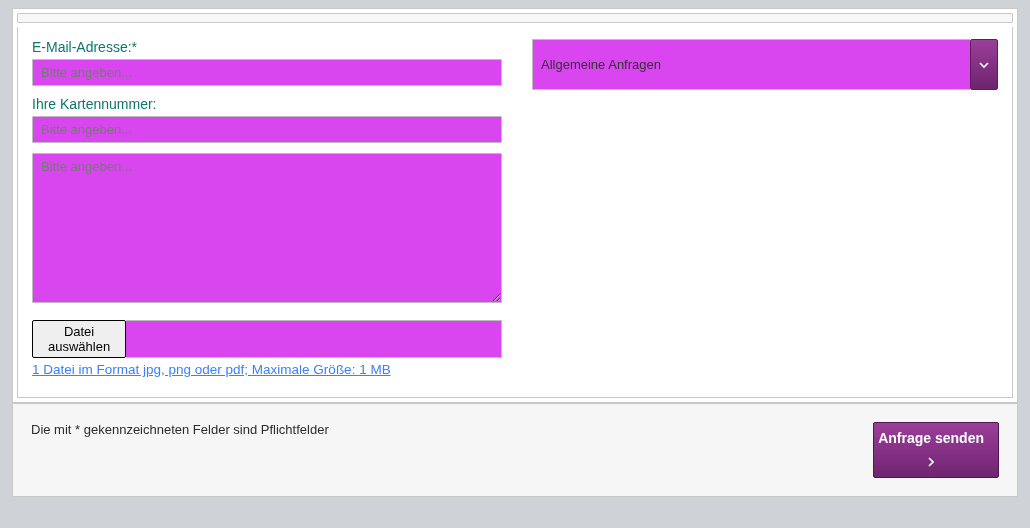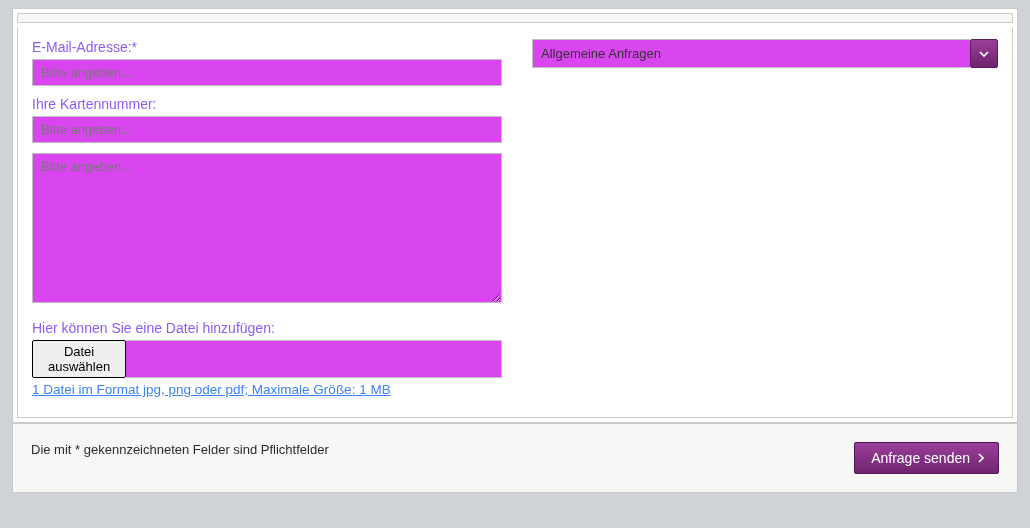--- a/index.html
+++ b/index.html
@@ -29,37 +29,37 @@
   .form-area {
     padding: 12px 14px 10px 14px;
     border:1px solid #c9c9c9;
     margin:4px 4px 4px 4px;
     border-top:none;
   }
   .cols { display:flex; gap:30px; }
   .col-left { width:470px; }
   .col-right { flex:1; }
   .field { margin-bottom:10px; }
-  .label { color:#8b5cf6; margin-bottom:4px; font-size:14px; }
+  .label { color:#0f766e; margin-bottom:4px; font-size:14px; }
   input[type=text], textarea, .select-display, .file-display {
     width:100%;
     border:1px solid #bdbdbd;
     background:#d946ef;
     font-family:inherit;
     font-size:13px;
     color:#333;
     padding:5px 8px;
     border-radius:1px;
   }
   input[type=text]::placeholder, textarea::placeholder { color:#777; }
   textarea { height:150px; resize:both; }
   .select-wrap { position:relative; display:flex; }
   .select-display {
     flex:1;
-    padding:6px 8px;
+    padding:17px 8px;
     color:#333;
     border-right:none;
   }
   .select-btn {
     width:28px;
     background:#7a2a7a;
     background:linear-gradient(#9a3f9a,#6e246e);
     border:1px solid #5c1d5c;
     display:flex; align-items:center; justify-content:center;
     border-radius:2px;
@@ -92,27 +92,28 @@
     margin:0 12px;
     border-left:1px solid #c9c9c9;
     border-right:1px solid #c9c9c9;
     border-bottom:1px solid #c9c9c9;
   }
   .footnote { font-size:13px; color:#2c2c2c; }
   .submit-btn {
     background:linear-gradient(#9b3e9b,#6f256f);
     color:#fff;
     border:1px solid #4e184e;
-    padding:7px 14px 7px 16px;
+    padding:7px 14px 7px 4px;
     font-size:14px;
     font-family:inherit;
     border-radius:2px;
-    font-weight:normal;
+    font-weight:bold;
     display:flex; align-items:center; gap:8px;
     cursor:pointer;
+    flex-direction:column;
   }
   .submit-btn svg { width:6px; height:10px; }
 </style>
 </head>
 <body>
 
 <div class="outer">
   <div class="stub-bar"></div>
   <div class="form-area">
     <div class="cols">
@@ -126,21 +127,20 @@
         <div class="field">
           <div class="label">Ihre Kartennummer:</div>
           <input type="text" placeholder="Bitte angeben..." style="">
         </div>
 
         <div class="field">
           <textarea placeholder="Bitte angeben..." style=""></textarea>
         </div>
 
         <div class="field" style="margin-top:14px;">
-          <div class="label">Hier können Sie eine Datei hinzufügen:</div>
           <div class="file-row">
             <button class="file-btn">Datei auswählen</button>
             <div class="file-display"></div>
           </div>
           <div class="hint">1 Datei im Format jpg, png oder pdf; Maximale Größe: 1 MB</div>
         </div>
 
       </div>
       <div class="col-right">
 

